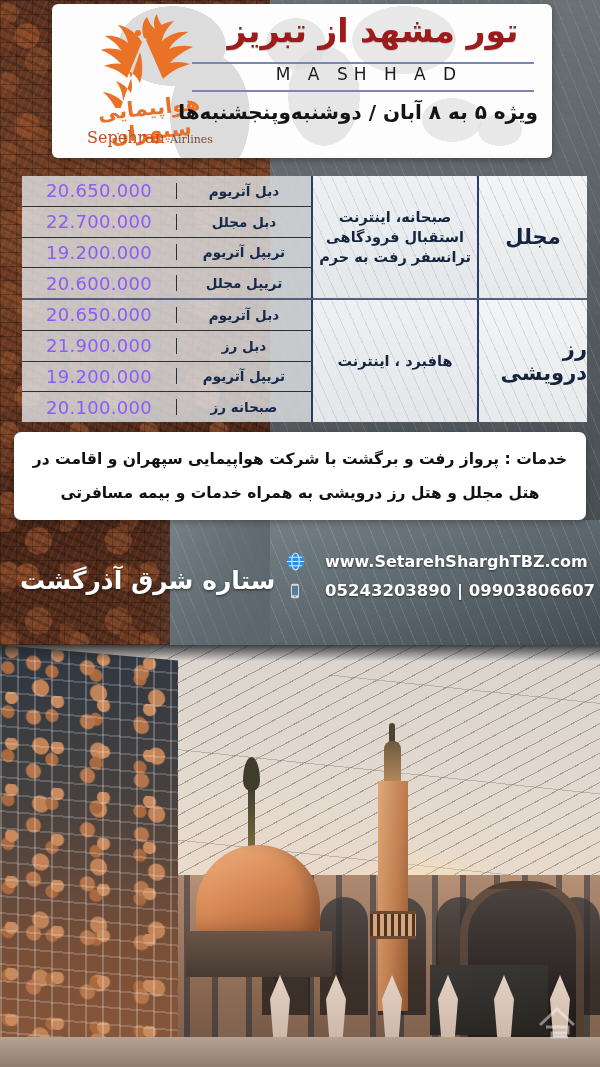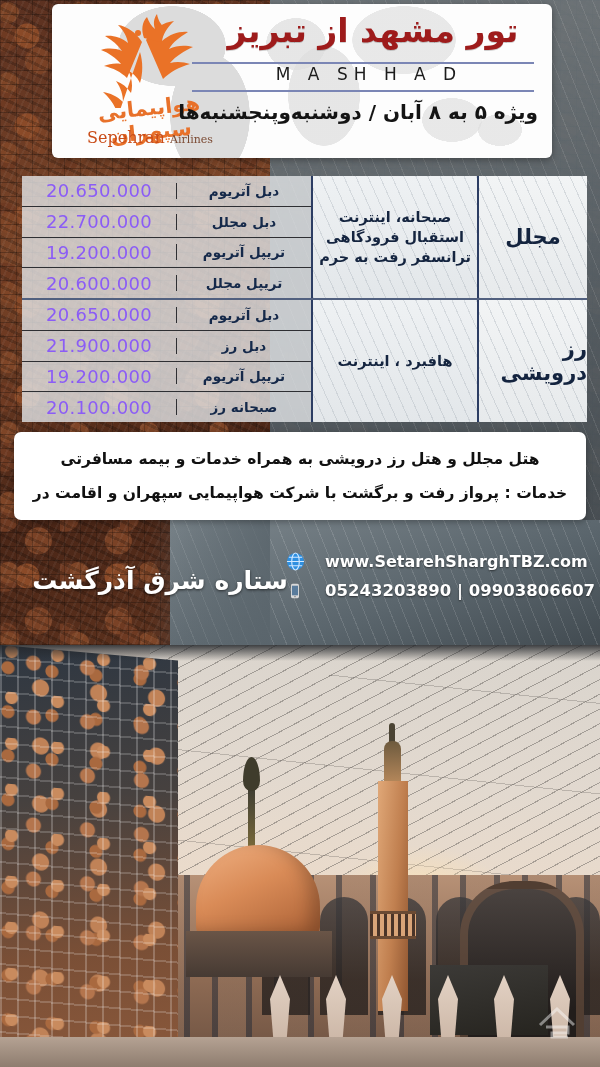--- a/index.html
+++ b/index.html
@@ -141,21 +141,21 @@
   .services{
     position:absolute;left:14px;top:432px;width:572px;height:88px;
     background:#ffffff;border-radius:7px;direction:rtl;
     display:flex;flex-direction:column;align-items:center;justify-content:center;
     box-shadow:0 2px 6px rgba(0,0,0,.3);
   }
   .services p{margin:0;color:#111;font-size:15.5px;font-weight:bold;line-height:2.2;white-space:nowrap;}
 
   
   .agency{
-    position:absolute;right:300px;top:566px;width:280px;text-align:center;
+    position:absolute;right:300px;top:566px;width:280px;text-align:left;
     color:#fff;font-size:25px;font-weight:bold;direction:rtl;white-space:nowrap;
     text-shadow:0 1px 3px rgba(0,0,0,.6);
   }
   .contacts{position:absolute;left:285px;top:547px;width:305px;direction:ltr;}
   .crow{display:flex;align-items:center;gap:20px;height:29px;}
   .crow .ic{width:20px;height:20px;flex:0 0 20px;display:flex;align-items:center;justify-content:center;}
   .crow .tx{
     color:#fff;font-size:16.5px;font-weight:bold;white-space:nowrap;
     text-shadow:0 1px 2px rgba(0,0,0,.55);
   }
@@ -333,22 +333,22 @@
         <div class="trow">
           <div class="cell-room">صبحانه رز</div>
           <div class="cell-price">20.100.000</div>
         </div>
       </div>
     </div>
 
   </div>
 
   <div class="services">
+    <p>خدمات : پرواز رفت و برگشت با شرکت هواپیمایی سپهران و اقامت در</p>
     <p>هتل مجلل و هتل رز درویشی به همراه خدمات و بیمه مسافرتی</p>
-    <p>خدمات : پرواز رفت و برگشت با شرکت هواپیمایی سپهران و اقامت در</p>
   </div>
 
   <div class="agency">ستاره شرق آذرگشت</div>
 
   <div class="contacts">
     <div class="crow web">
       <span class="ic">
         <svg viewBox="0 0 20 20" width="19" height="19">
           <circle cx="10" cy="10" r="9" fill="#2e8fe0"></circle>
           <ellipse cx="10" cy="10" rx="4" ry="9" fill="none" stroke="#cfe8ff" stroke-width="1.2"></ellipse>

